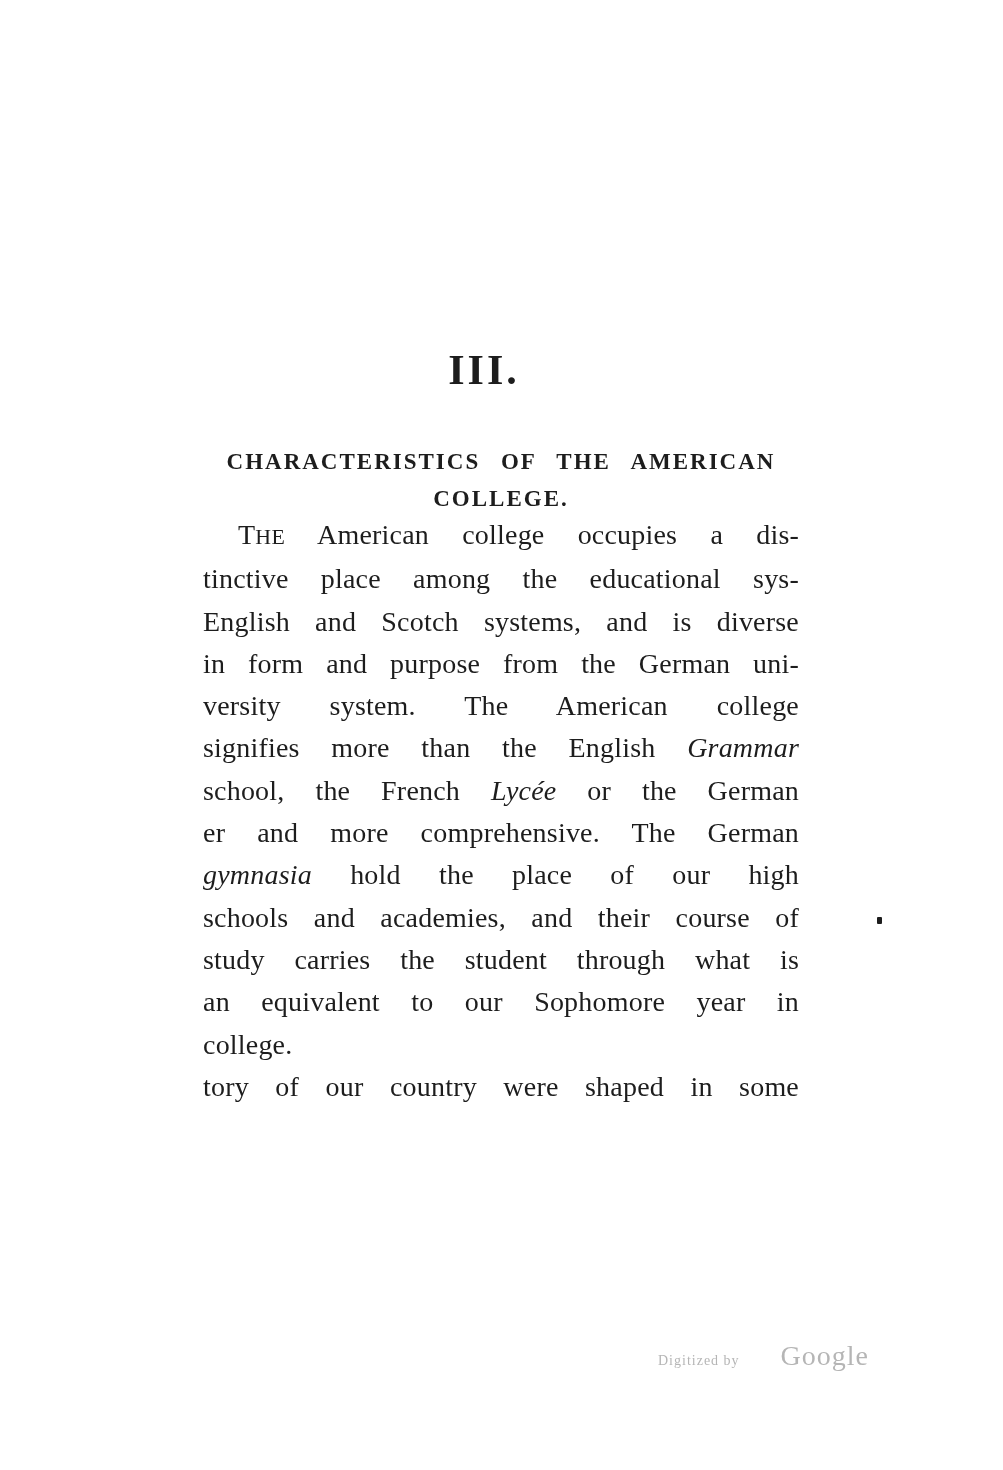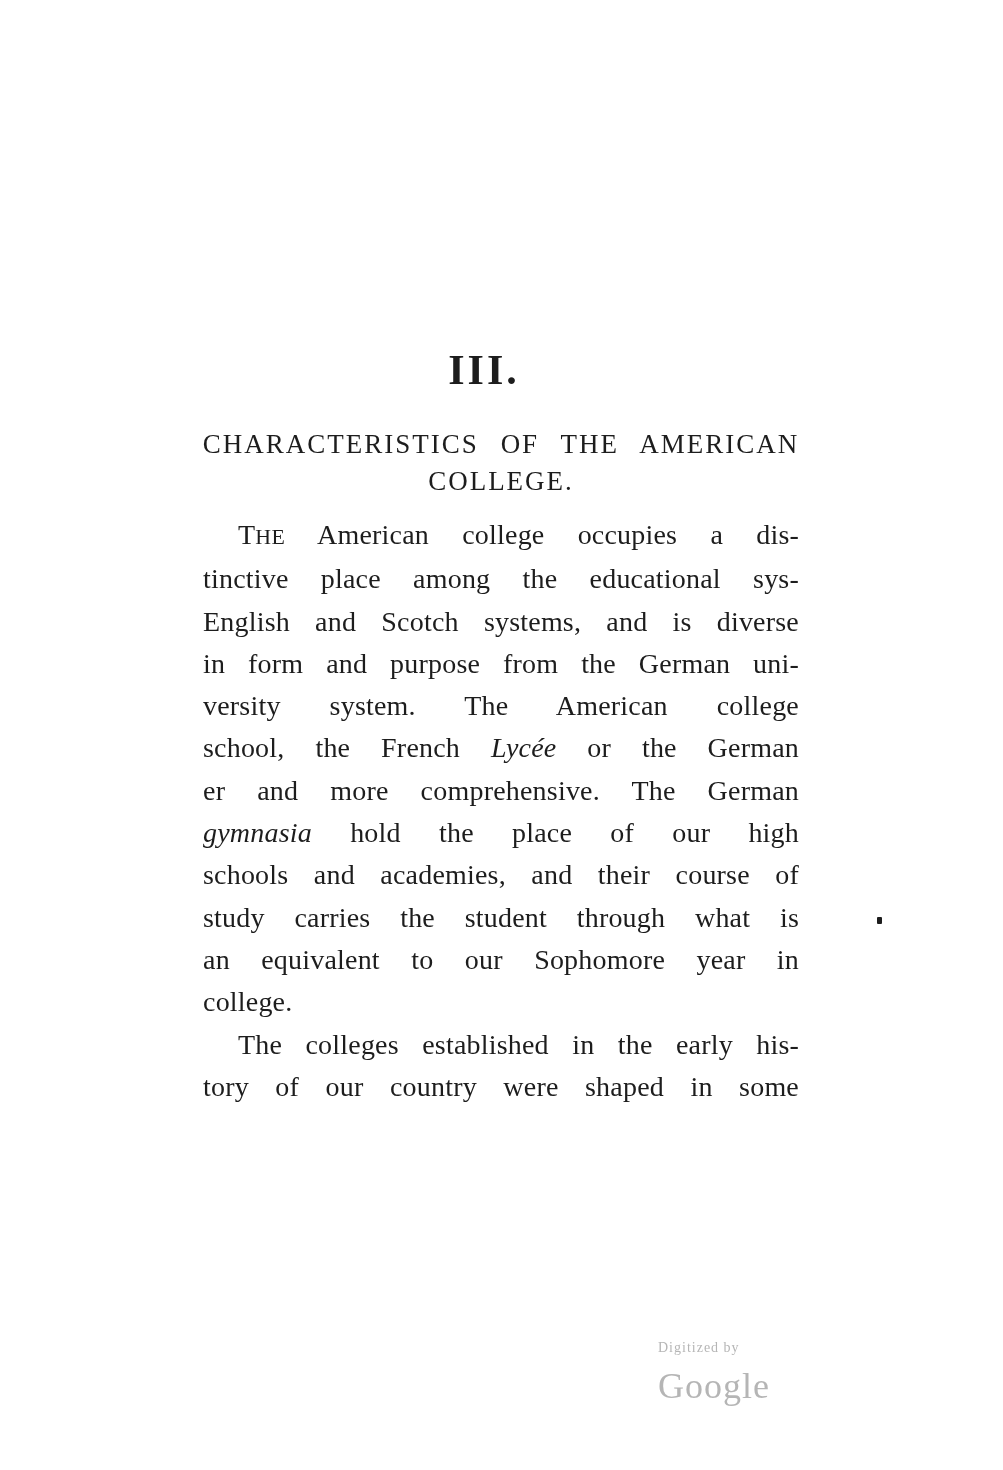--- a/index.html
+++ b/index.html
@@ -26,27 +26,28 @@
     top: 346px;
     width: 596px;
     text-align: center;
     font-size: 42px;
     font-weight: 700;
     letter-spacing: 3px;
   }
   .title-block {
     position: absolute;
     left: 193px;
-    top: 426px;
+    top: 443px;
     width: 616px;
     text-align: center;
-    font-size: 27px;
+    font-size: 23px;
     line-height: 37px;
     letter-spacing: 2px;
     word-spacing: 13px;
+    font-weight: bold;
   }
   .body-text {
     position: absolute;
     left: 203px;
     top: 514px;
     width: 596px;
     font-size: 28px;
     line-height: 42.3px;
     letter-spacing: 0.2px;
   }
@@ -80,57 +81,57 @@
   .watermark {
     position: absolute;
     left: 658px;
     top: 1340px;
     display: flex;
     align-items: baseline;
     gap: 9px;
     color: var(--wm, #a9a9a9);
     opacity: 0.85;
     user-select: none;
-    flex-direction: column;
   }
   .watermark .prefix {
     font-size: 14px;
     letter-spacing: 1px;
   }
   .watermark .brand {
-    font-size: 36px;
+    font-size: 28px;
     letter-spacing: 1px;
+    margin-left: 32px;
   }
 </style>
 </head>
 <body>
 
 <div class="page">
 
   <div class="chapter-number">III.</div>
 
   <div class="title-block">
     <div>CHARACTERISTICS OF THE AMERICAN</div>
     <div>COLLEGE.</div>
   </div>
 
   <div class="body-text">
       <div class="line indent"><span>T</span><span class="sc">HE</span><span> American college occupies a dis-</span></div>
       <div class="line"><span>tinctive place among the educational sys-</span></div>
       <div class="line"><span>English and Scotch systems, and is diverse</span></div>
       <div class="line"><span>in form and purpose from the German uni-</span></div>
       <div class="line"><span>versity system. The American college</span></div>
+      <div class="line"><span>signifies more than the English </span><span class="it">Grammar</span></div>
       <div class="line"><span>school, the French </span><span class="it">Lycée</span><span> or the German</span></div>
       <div class="line"><span>er and more comprehensive. The German</span></div>
       <div class="line"><span class="it">gymnasia</span><span> hold the place of our high</span></div>
       <div class="line"><span>schools and academies, and their course of</span></div>
       <div class="line"><span>study carries the student through what is</span></div>
       <div class="line"><span>an equivalent to our Sophomore year in</span></div>
       <div class="line noj"><span>college.</span></div>
-      <div class="line indent"><span>The colleges established in the early his-</span></div>
       <div class="line"><span>tory of our country were shaped in some</span></div>
     </div>
 
   <div class="ink-speck"></div>
 
   <div class="watermark">
     <span class="prefix">Digitized by</span>
     <span class="brand">Google</span>
   </div>
 

